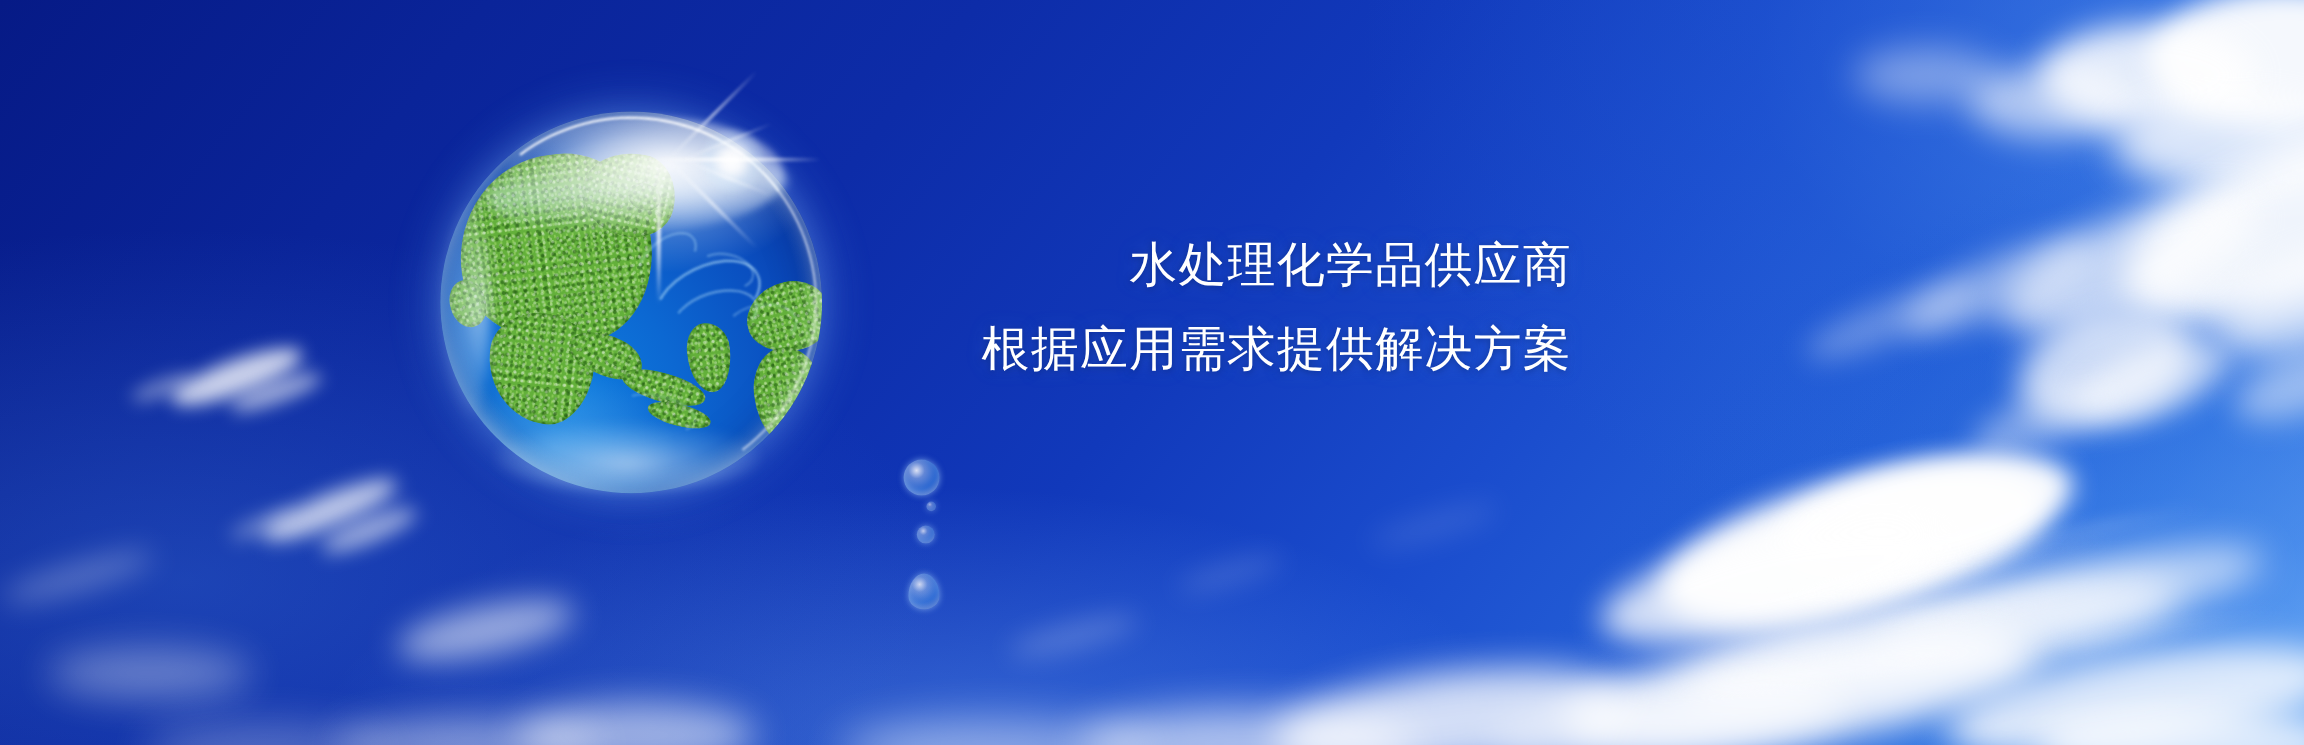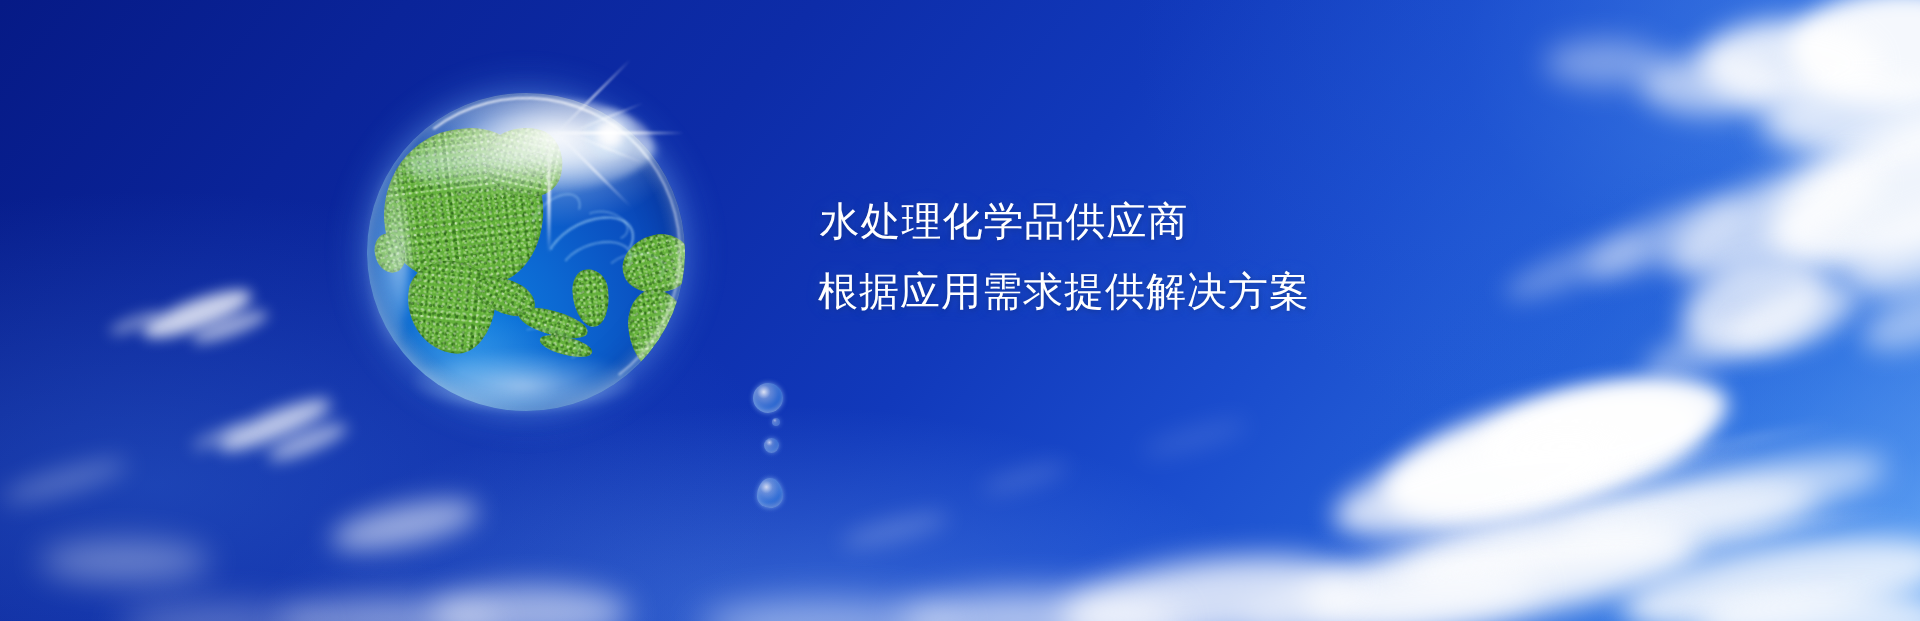--- a/index.html
+++ b/index.html
@@ -354,21 +354,21 @@
     text-shadow: 0 1px 6px rgba(0,25,90,0.55), 0 0 14px rgba(80,150,255,0.35);
     user-select: none;
   }
   .hl-line {
     font-size: 40px;
     line-height: 70px;
     letter-spacing: 1px;
     font-weight: 400;
     white-space: nowrap;
   }
-  .hl-line-1 { text-align: center; padding-left: 8px; }
+  .hl-line-1 { text-align: right; padding-left: 8px; }
   .hl-line-2 { text-align: right; padding-left: 128px; }
 </style>
 </head>
 <body>
 
 <div id="banner">
 
   <div class="sky-base"></div>
   <div class="sky-haze"></div>
 

